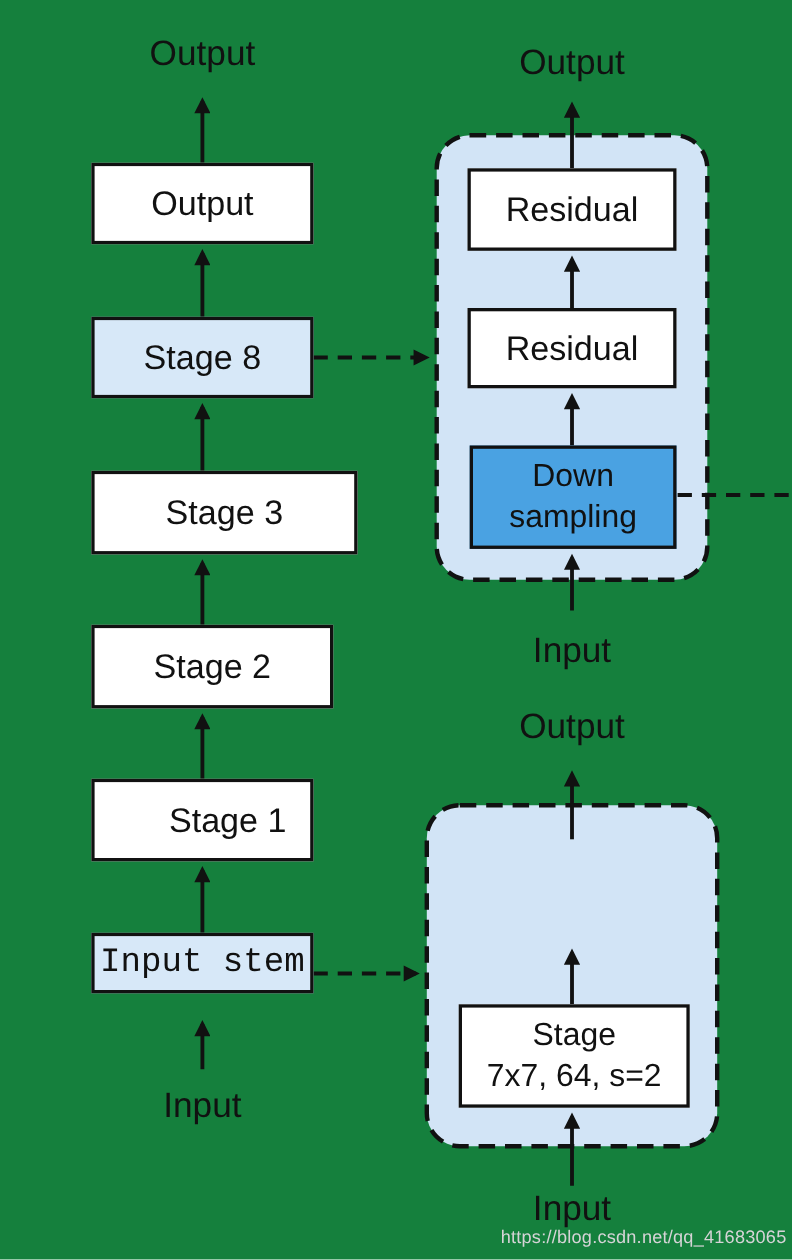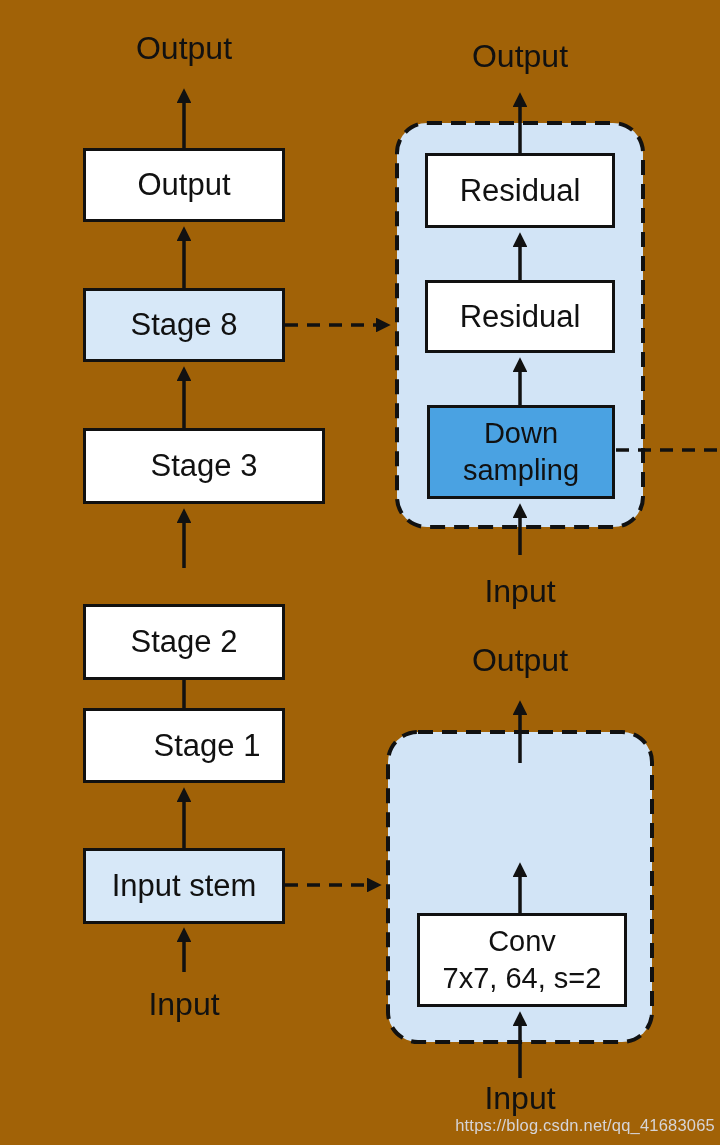--- a/index.html
+++ b/index.html
@@ -5,21 +5,21 @@
   :root {
     --light_blue: #d7e8f8;
     --container_blue: #d2e4f6;
     --accent_blue: #4aa2e2;
     --ink: #111111;
     --watermark_gray: #d6d4d7;
   }
   * { margin: 0; padding: 0; box-sizing: border-box; }
   html, body { width: 720px; height: 1145px; background: #ffffff; overflow: hidden; }
   .canvas {
-    position: relative; width: 720px; height: 1145px; background: #a16207;
+    position: relative; width: 720px; height: 1145px; background: #15803d;
     font-family: "Liberation Sans", sans-serif; color: var(--ink);
   }
   .layer { position: absolute; left: 0; top: 0; width: 720px; height: 1145px; }
   .box {
     position: absolute; background: #ffffff; border: 3px solid var(--ink);
     display: flex; flex-direction: column; align-items: center; justify-content: center;
     font-size: 31px; line-height: 1.2; text-align: center; color: var(--ink);
   }
   .box.hl { background: var(--light_blue); }
   .box.accent { background: var(--accent_blue); }
@@ -78,29 +78,29 @@
   </div>
 
   <div class="box hl" style="left:83px; top:288px; width:202px; height:74px;">
     <span>Stage 8</span>
   </div>
 
   <div class="box" style="left:83px; top:428px; width:242px; height:76px;">
     <span>Stage 3</span>
   </div>
 
-  <div class="box" style="left:83px; top:568px; width:202px; height:76px;margin-top:36px;">
+  <div class="box" style="left:83px; top:568px; width:220px; height:76px;">
     <span>Stage 2</span>
   </div>
 
   <div class="box" style="left:83px; top:708px; width:202px; height:75px;padding-left:46px;">
     <span>Stage 1</span>
   </div>
 
-  <div class="box hl" style="left:83px; top:848px; width:202px; height:76px;">
+  <div class="box hl" style="left:83px; top:848px; width:202px; height:55px;font-family:Liberation Mono, monospace;">
     <span>Input stem</span>
   </div>
 
   <div class="flow-label" style="left:74px; top:986px;">Input</div>
 
   <div class="flow-label" style="left:410px; top:38px;">Output</div>
 
   <div class="box" style="left:425px; top:153px; width:190px; height:75px;">
     <span>Residual</span>
   </div>
@@ -113,21 +113,21 @@
     <span class="l2">Down</span>
     <span class="l2">sampling</span>
   </div>
 
   <div class="flow-label" style="left:410px; top:573px;">Input</div>
 
   <div class="flow-label" style="left:410px; top:642px;">Output</div>
 
 
   <div class="box" style="left:417px; top:913px; width:210px; height:94px;">
-    <span class="l2">Conv</span>
+    <span class="l2">Stage</span>
     <span class="l2">7x7, 64, s=2</span>
   </div>
 
   <div class="flow-label" style="left:410px; top:1080px;">Input</div>
 
   <div class="watermark">https://blog.csdn.net/qq_41683065</div>
 
 </div>
 
 </body></html>

